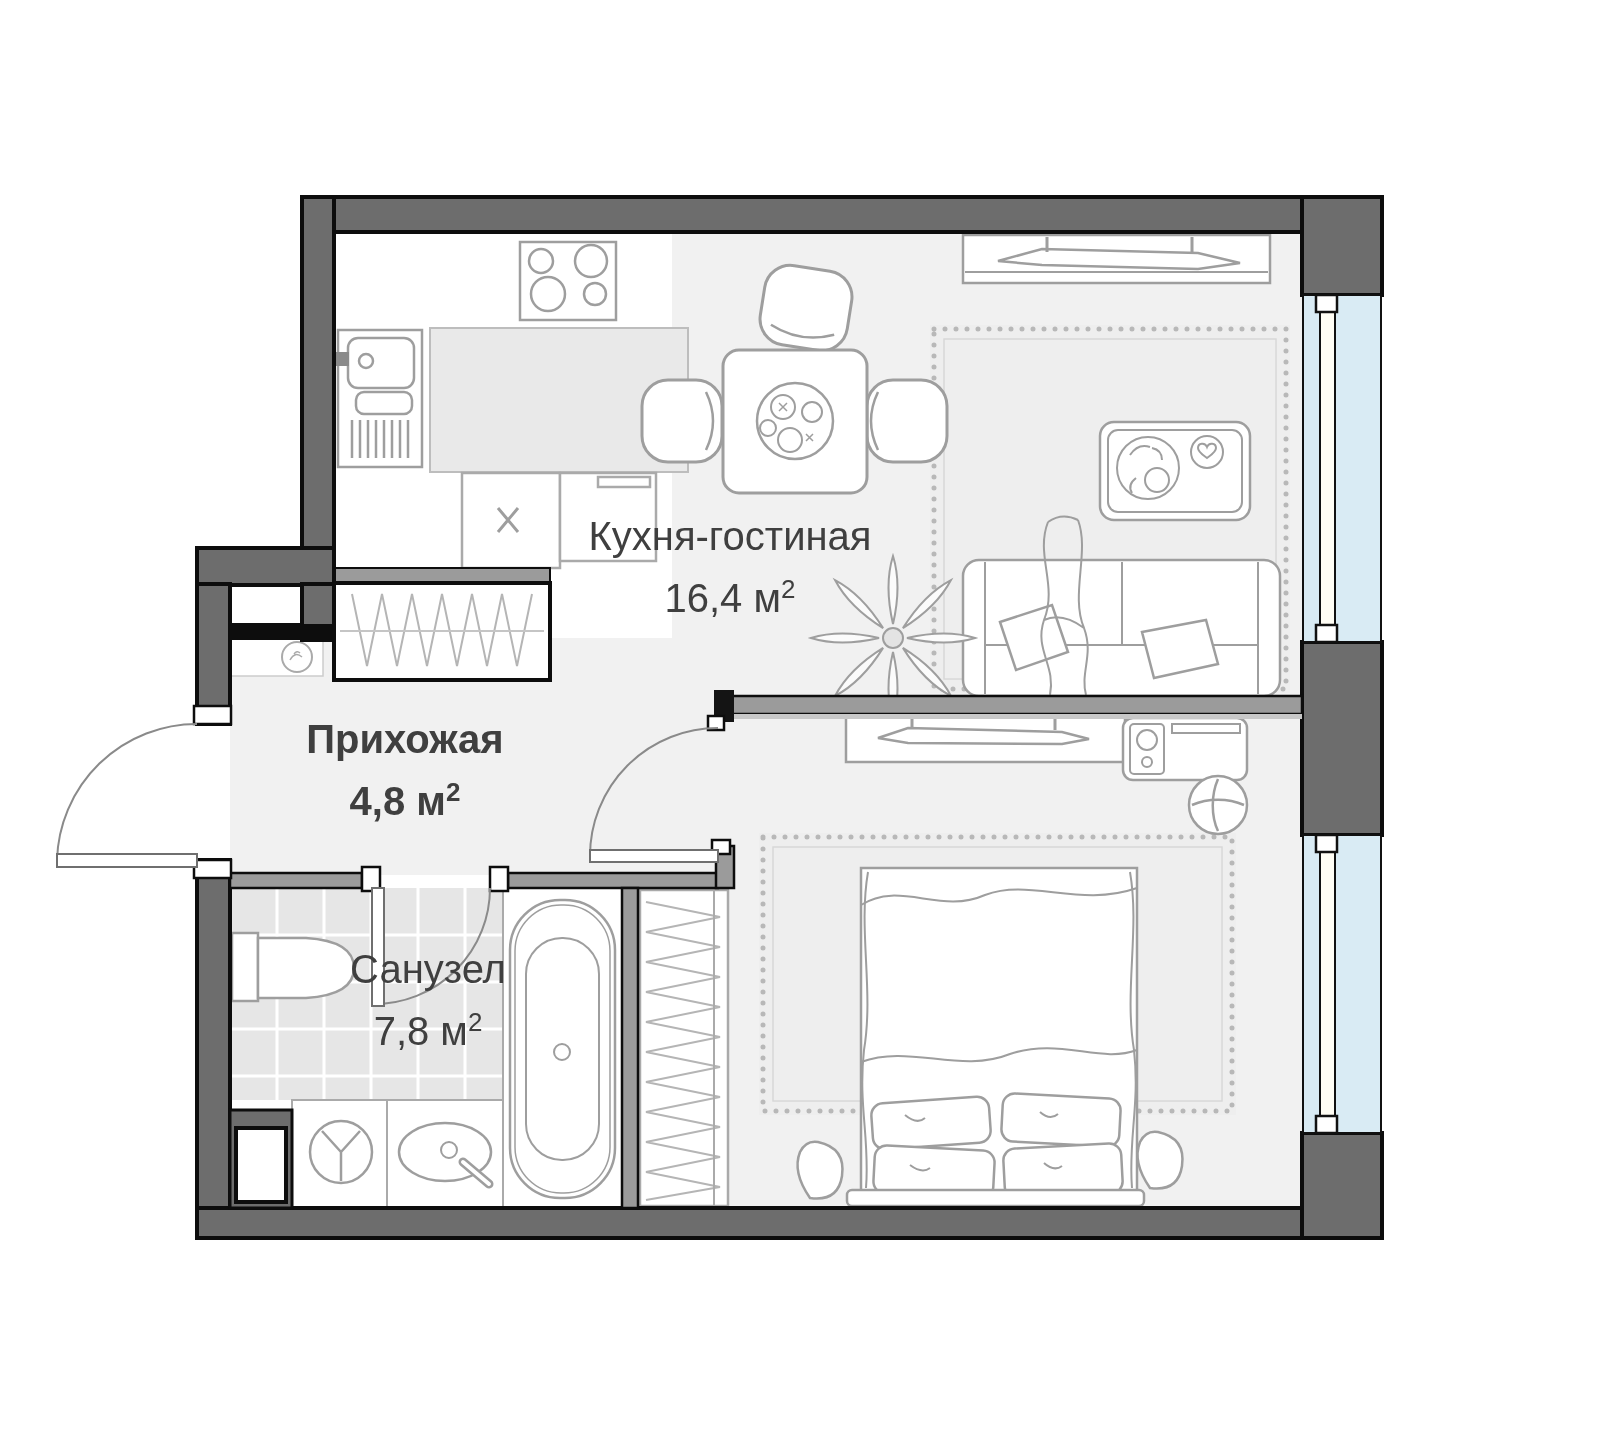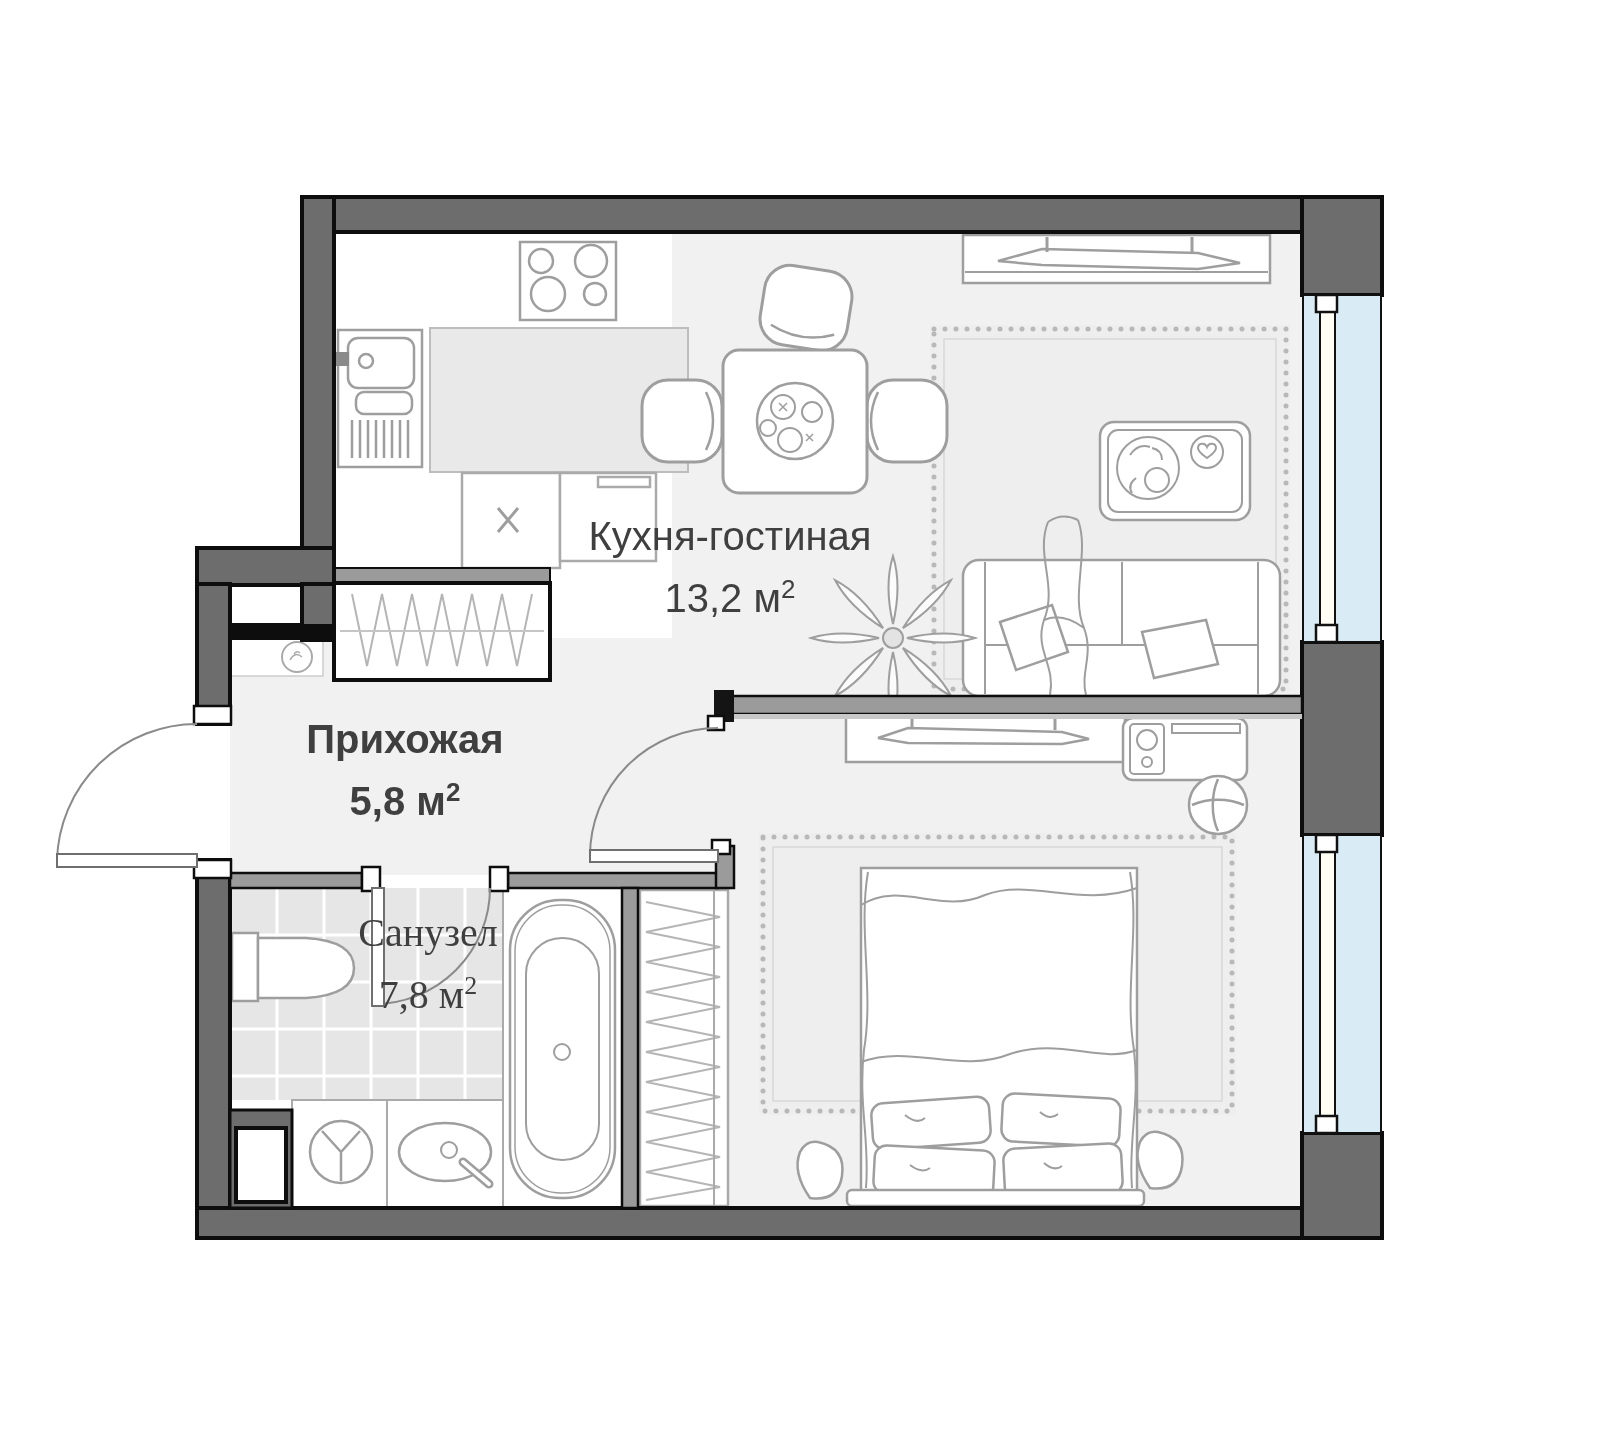--- a/index.html
+++ b/index.html
@@ -271,26 +271,26 @@
     </g>
     <g>
       <path d="M490,888 A116,116 0 0 1 374,1004" fill="none" stroke="#8a8a8a" stroke-width="2"></path>
       <rect x="372" y="888" width="12" height="118" fill="#ffffff" stroke="#6f6f6f" stroke-width="2"></rect>
     </g>
   </g>
 </svg>
 
   <div class="room-label" style="left:730px;top:505px;">
     <div>Кухня-гостиная</div>
-    <div class="area"><span>13,2</span><span> м</span><sup>2</sup></div>
+    <div class="area"><span>16,4</span><span> м</span><sup>2</sup></div>
   </div>
 
   <div class="room-label" style="left:405px;top:708px;font-weight:bold;">
     <div>Прихожая</div>
-    <div class="area"><span>5,8</span><span> м</span><sup>2</sup></div>
+    <div class="area"><span>4,8</span><span> м</span><sup>2</sup></div>
   </div>
 
-  <div class="room-label" style="left:428px;top:902px;font-family:Liberation Serif, serif;">
+  <div class="room-label" style="left:428px;top:938px;">
     <div>Санузел</div>
     <div class="area"><span>7,8</span><span> м</span><sup>2</sup></div>
   </div>
 
 </div>
 
 </body></html>

